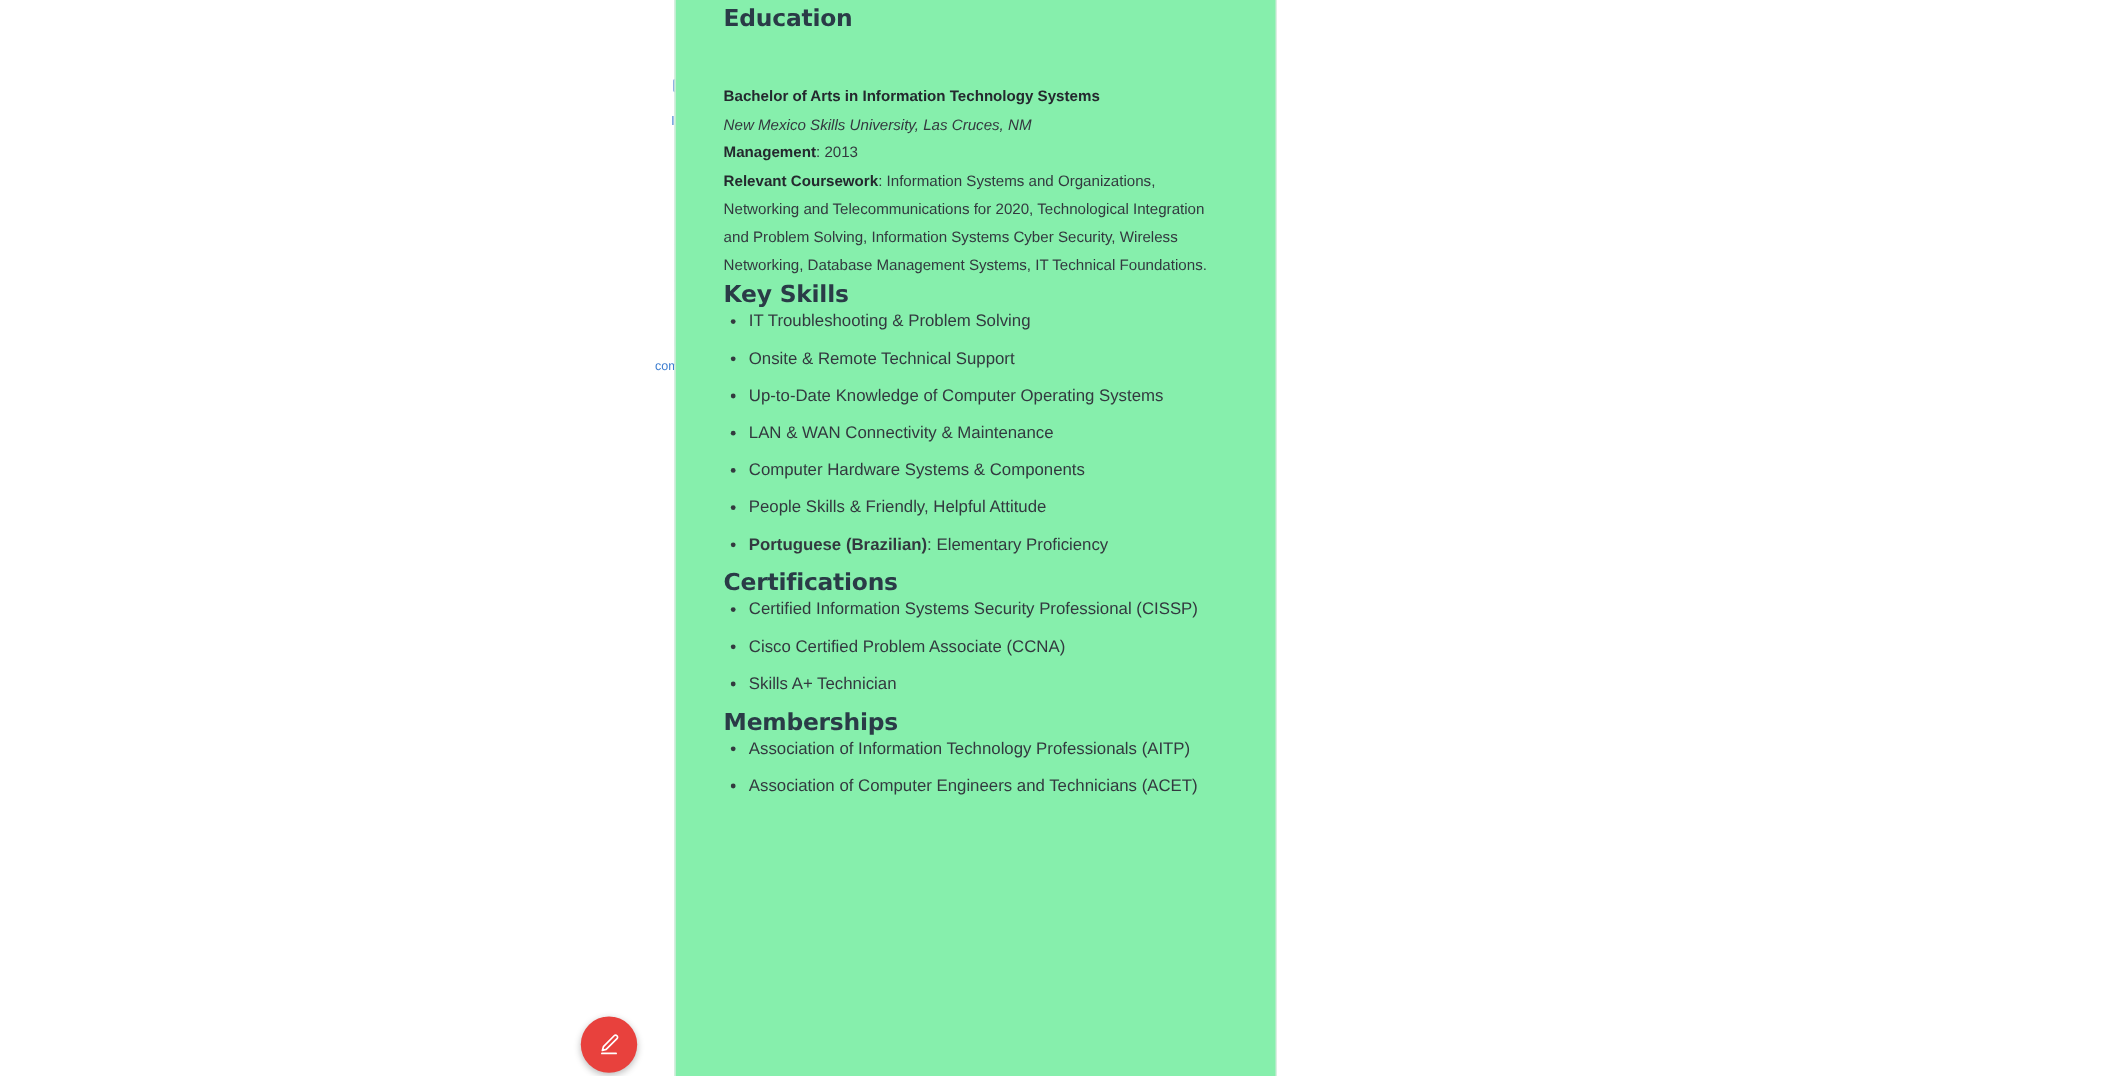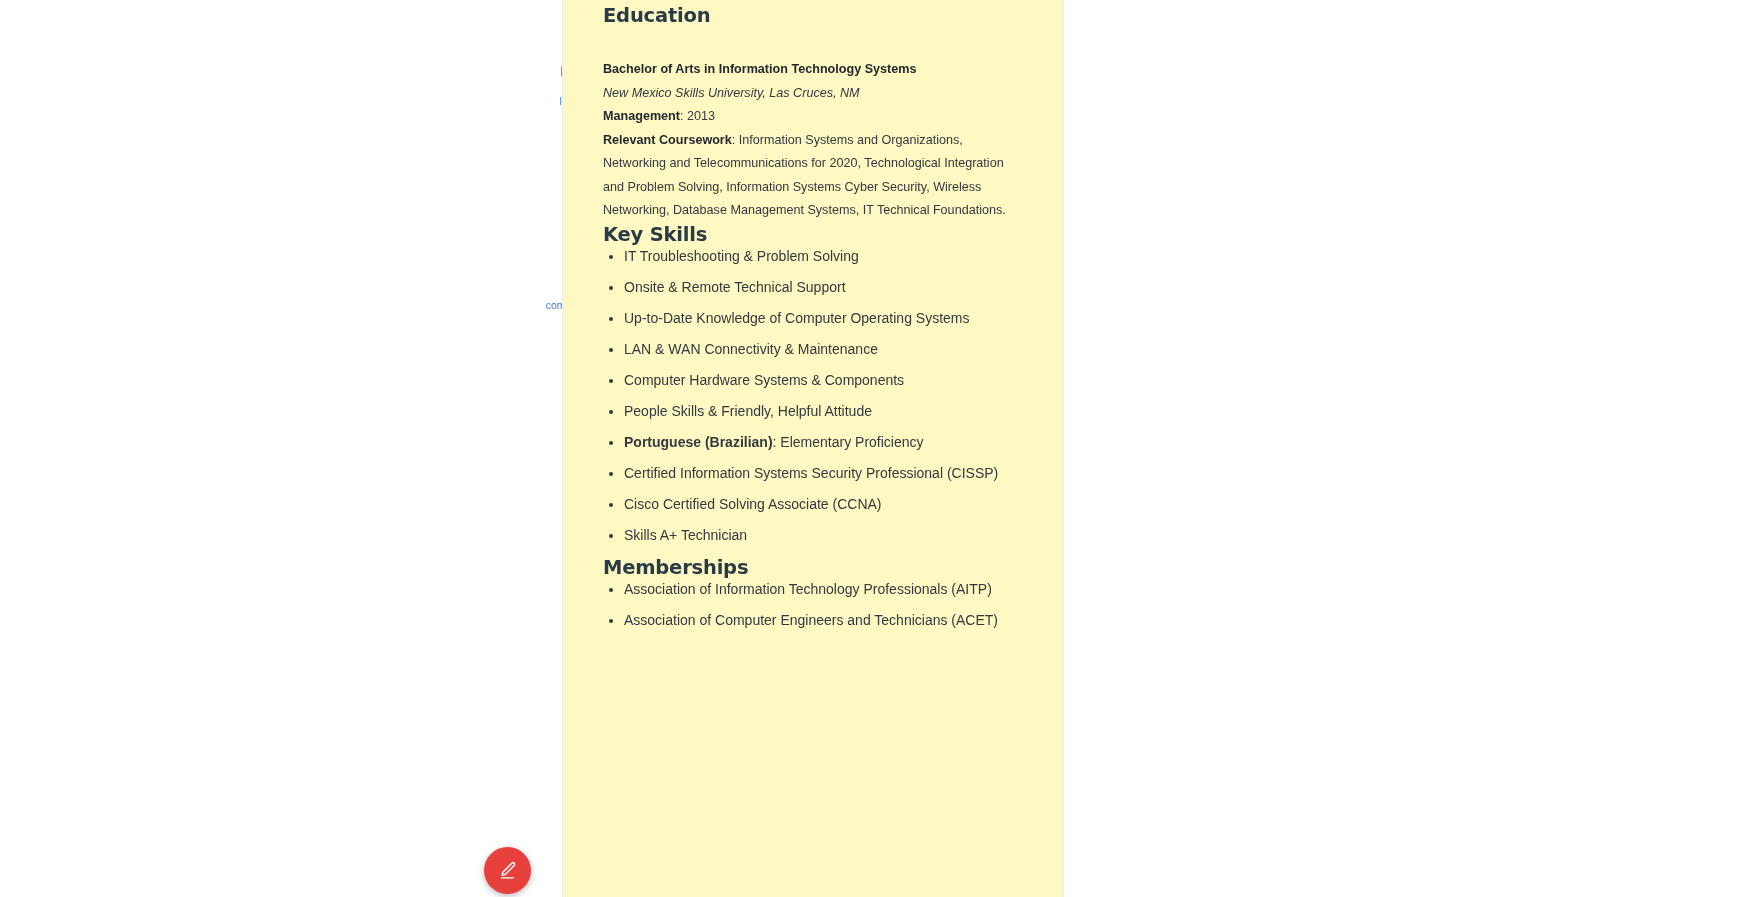--- a/index.html
+++ b/index.html
@@ -80,21 +80,21 @@
   }
   .fab svg { display: block; }
 
   
   .article-wrap {
     position: absolute;
     left: 562px;
     top: 0;
     width: 500px;
     height: 897px;
-    background: #fef9c3;
+    background: #86efac;
     border-left: 1px solid #ececec;
     border-right: 1px solid #ececec;
   }
   .article {
     position: absolute;
     left: 40px;
     top: 0;
     width: 420px;
     color: #24292e;
   }
@@ -121,21 +121,21 @@
   }
   ul.bullets li {
     font-size: 14px;
     line-height: 21.5px;
     color: #33393f;
     margin-bottom: 9.5px;
   }
   ul.bullets li b { font-weight: 700; }
 
   .blk { margin: 0; }
-  .mt-edu-body { margin-top: 31px; }
+  .mt-edu-body { margin-top: 42px; }
   .mt-keyskills { margin-top: 26px; }
   .mt-list      { margin-top: 25px; }
   .mt-languages { margin-top: 26px; }
   .mt-certs     { margin-top: 31px; }
   .mt-members   { margin-top: 29px; }
 </style>
 </head>
 <body>
 
 <div id="page">
@@ -229,23 +229,24 @@
         <li>Up-to-Date Knowledge of Computer Operating Systems</li>
         <li>LAN &amp; WAN Connectivity &amp; Maintenance</li>
         <li>Computer Hardware Systems &amp; Components</li>
         <li>People Skills &amp; Friendly, Helpful Attitude</li>
       </ul>
 
       <ul class="bullets mt-list">
         <li><b>Portuguese (Brazilian)</b><span>: Elementary Proficiency</span></li>
       </ul>
 
+      <h2 class="section-title mt-certs">Certifications</h2>
       <ul class="bullets mt-list">
         <li>Certified Information Systems Security Professional (CISSP)</li>
-        <li>Cisco Certified Solving Associate (CCNA)</li>
+        <li>Cisco Certified Problem Associate (CCNA)</li>
         <li>Skills A+ Technician</li>
       </ul>
 
       <h2 class="section-title mt-members">Memberships</h2>
       <ul class="bullets mt-list">
         <li>Association of Information Technology Professionals (AITP)</li>
         <li>Association of Computer Engineers and Technicians (ACET)</li>
       </ul>
 
     </div>

